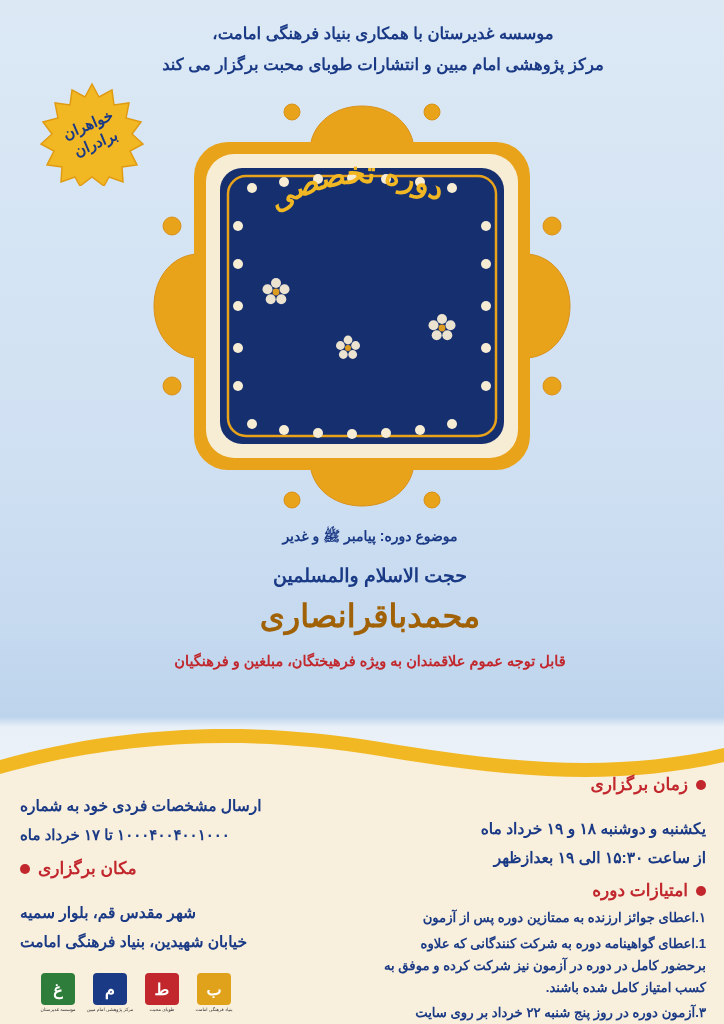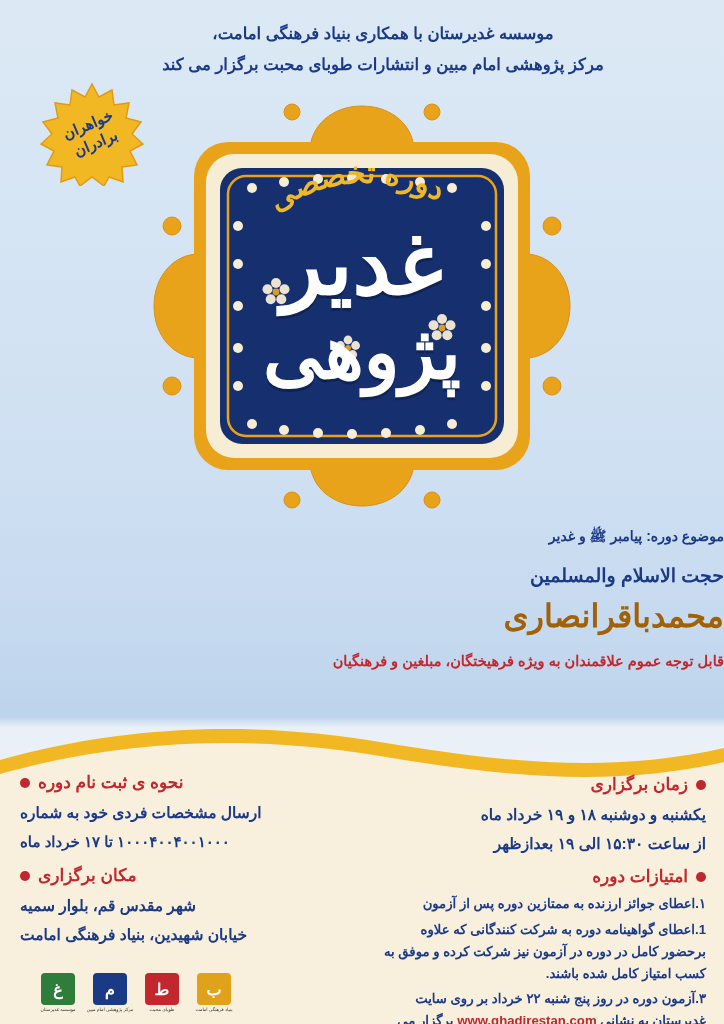--- a/index.html
+++ b/index.html
@@ -81,20 +81,21 @@
     font-weight: bold;
     line-height: 1.15;
     margin-top: 4px;
     text-shadow: 0 3px 0 rgba(0,0,0,0.25);
   }
 
   
   .subject {
     position: absolute;
     top: 528px; left: 16px; right: 0;
+    text-align: center;
     direction: rtl;
   }
   .subject .topic {
     color: #1b3a86;
     font-size: 14px;
     font-weight: bold;
     margin-bottom: 16px;
   }
   .subject .title-line {
     color: #1b3a86;
@@ -162,20 +163,21 @@
     background: #c1272d;
     border-radius: 50%;
     display: inline-block;
     flex: 0 0 auto;
   }
   .sec-body {
     font-size: 15.5px;
     font-weight: bold;
     line-height: 1.85;
     color: #1b3a86;
+    margin-top: 20px;
   }
   .sec-body.center-right { text-align: right; }
   .col-left .sec-body { text-align: left; }
 
   .num-list { margin-top: 2px; }
   .num-item {
     font-size: 13.2px;
     font-weight: bold;
     line-height: 1.65;
     color: #1b3a86;
@@ -338,24 +340,20 @@
     <svg width="440" height="110" viewBox="0 0 440 110">
       <defs>
         <path id="arc" d="M98 96 A 130 108 0 0 1 342 78"></path>
       </defs>
       <text font-family="Liberation Sans, sans-serif" font-size="30" font-weight="bold" fill="#f2b824">
         <textPath href="#arc" startOffset="50%" text-anchor="middle">دوره تخصصی</textPath>
       </text>
     </svg>
   </div>
 
-  <div class="med-main">
-    <div class="w1">غدیر</div>
-    <div class="w2">پژوهی</div>
-  </div>
 </div>
 
 <div class="subject">
   <div class="topic">موضوع دوره: پیامبر ﷺ و غدیر</div>
   <div class="title-line">حجت الاسلام والمسلمین</div>
   <div class="speaker">محمدباقرانصاری</div>
   <div class="note">قابل توجه عموم علاقمندان به ویژه فرهیختگان، مبلغین و فرهنگیان</div>
 </div>
 
 <div class="wave">
@@ -382,24 +380,20 @@
       <span>امتیازات دوره</span>
     </div>
     <div class="num-list">
       <div class="num-item">۱.اعطای جوائز ارزنده به ممتازین دوره پس از آزمون</div>
       <div class="num-item">1.اعطای گواهینامه دوره به شرکت کنندگانی که علاوه برحضور کامل در دوره در آزمون نیز شرکت کرده و موفق به کسب امتیاز کامل شده باشند.</div>
       <div class="num-item">۳.آزمون دوره در روز پنج شنبه ۲۲ خرداد بر روی سایت غدیرستان به نشانی <span class="url">www.ghadirestan.com</span> برگزار می گردد.</div>
     </div>
   </div>
 
   <div class="col-left">
-    <div class="sec-head">
-      <span>نحوه ی ثبت نام دوره</span>
-      <span class="dot"></span>
-    </div>
     <div class="sec-body" style="text-align:left">
       <div>ارسال مشخصات فردی خود به شماره</div>
       <div class="phone">۱۰۰۰۴۰۰۴۰۰۱۰۰۰ تا ۱۷ خرداد ماه</div>
     </div>
 
     <div class="sec-head" style="margin-top:10px">
       <span>مکان برگزاری</span>
       <span class="dot"></span>
     </div>
     <div class="sec-body" style="text-align:left">

